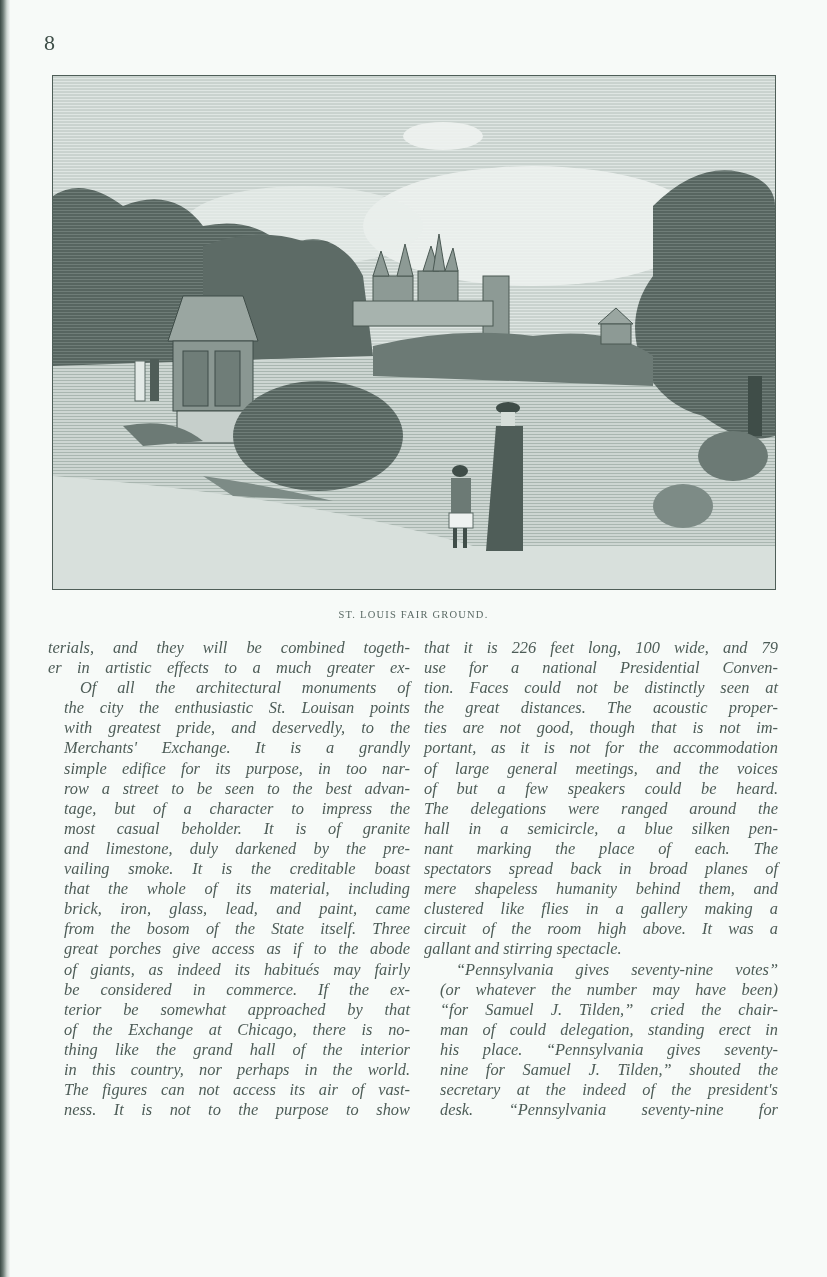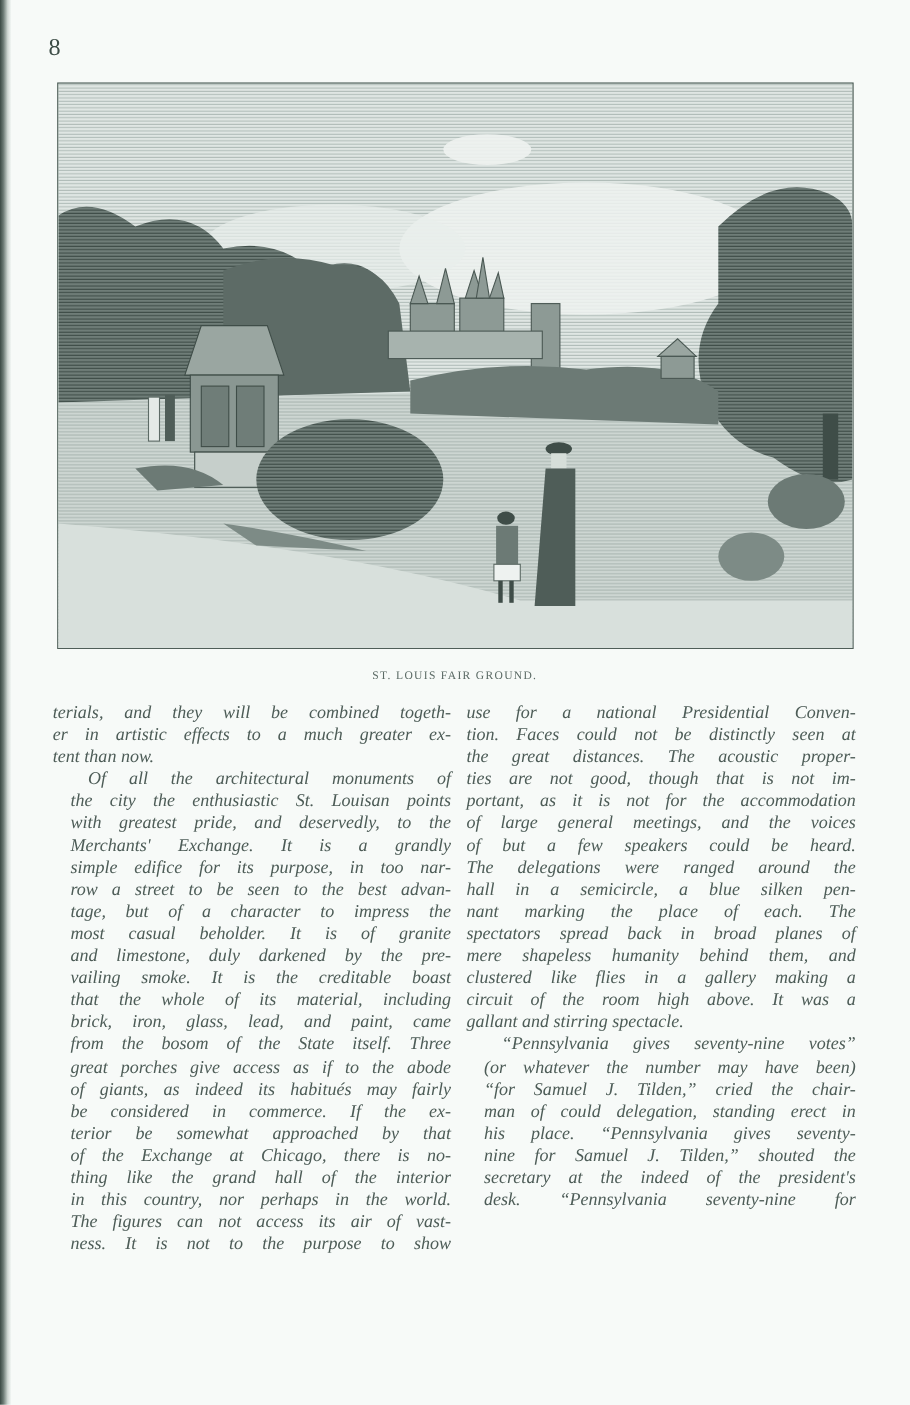--- a/index.html
+++ b/index.html
@@ -131,21 +131,20 @@
     <path d="M150 400 Q220 410 280 425 L180 420 Z" fill="#7d8b86"></path>
   </svg>
 </div>
 
 <div class="caption">ST. LOUIS FAIR GROUND.</div>
 
 <div class="column col-left">
   <p>
     <span class="line">terials, and they will be combined togeth-</span>
     <span class="line">er in artistic effects to a much greater ex-</span>
-    <span class="line last">tent than now.</span>
   </p>
   <p class="indent">
     <span class="line" style="padding-left:16px">Of all the architectural monuments of</span>
     <span class="line">the city the enthusiastic St. Louisan points</span>
     <span class="line">with greatest pride, and deservedly, to the</span>
     <span class="line">Merchants' Exchange.  It is a grandly</span>
     <span class="line">simple edifice for its purpose, in too nar-</span>
     <span class="line">row a street to be seen to the best advan-</span>
     <span class="line">tage, but of a character to impress the</span>
     <span class="line">most casual beholder.  It is of granite</span>
@@ -161,20 +160,21 @@
     <span class="line">of the Exchange at Chicago, there is no-</span>
     <span class="line">thing like the grand hall of the interior</span>
     <span class="line">in this country, nor perhaps in the world.</span>
     <span class="line">The figures can not access its air of vast-</span>
     <span class="line">ness.  It is not to the purpose to show</span>
   </p>
 </div>
 
 <div class="column col-right">
   <p>
+    <span class="line">that it is 226 feet long, 100 wide, and 79</span>
     <span class="line">use for a national Presidential Conven-</span>
     <span class="line">tion.  Faces could not be distinctly seen at</span>
     <span class="line">the great distances.  The acoustic proper-</span>
     <span class="line">ties are not good, though that is not im-</span>
     <span class="line">portant, as it is not for the accommodation</span>
     <span class="line">of large general meetings, and the voices</span>
     <span class="line">of but a few speakers could be heard.</span>
     <span class="line">The delegations were ranged around the</span>
     <span class="line">hall in a semicircle, a blue silken pen-</span>
     <span class="line">nant marking the place of each.  The</span>

